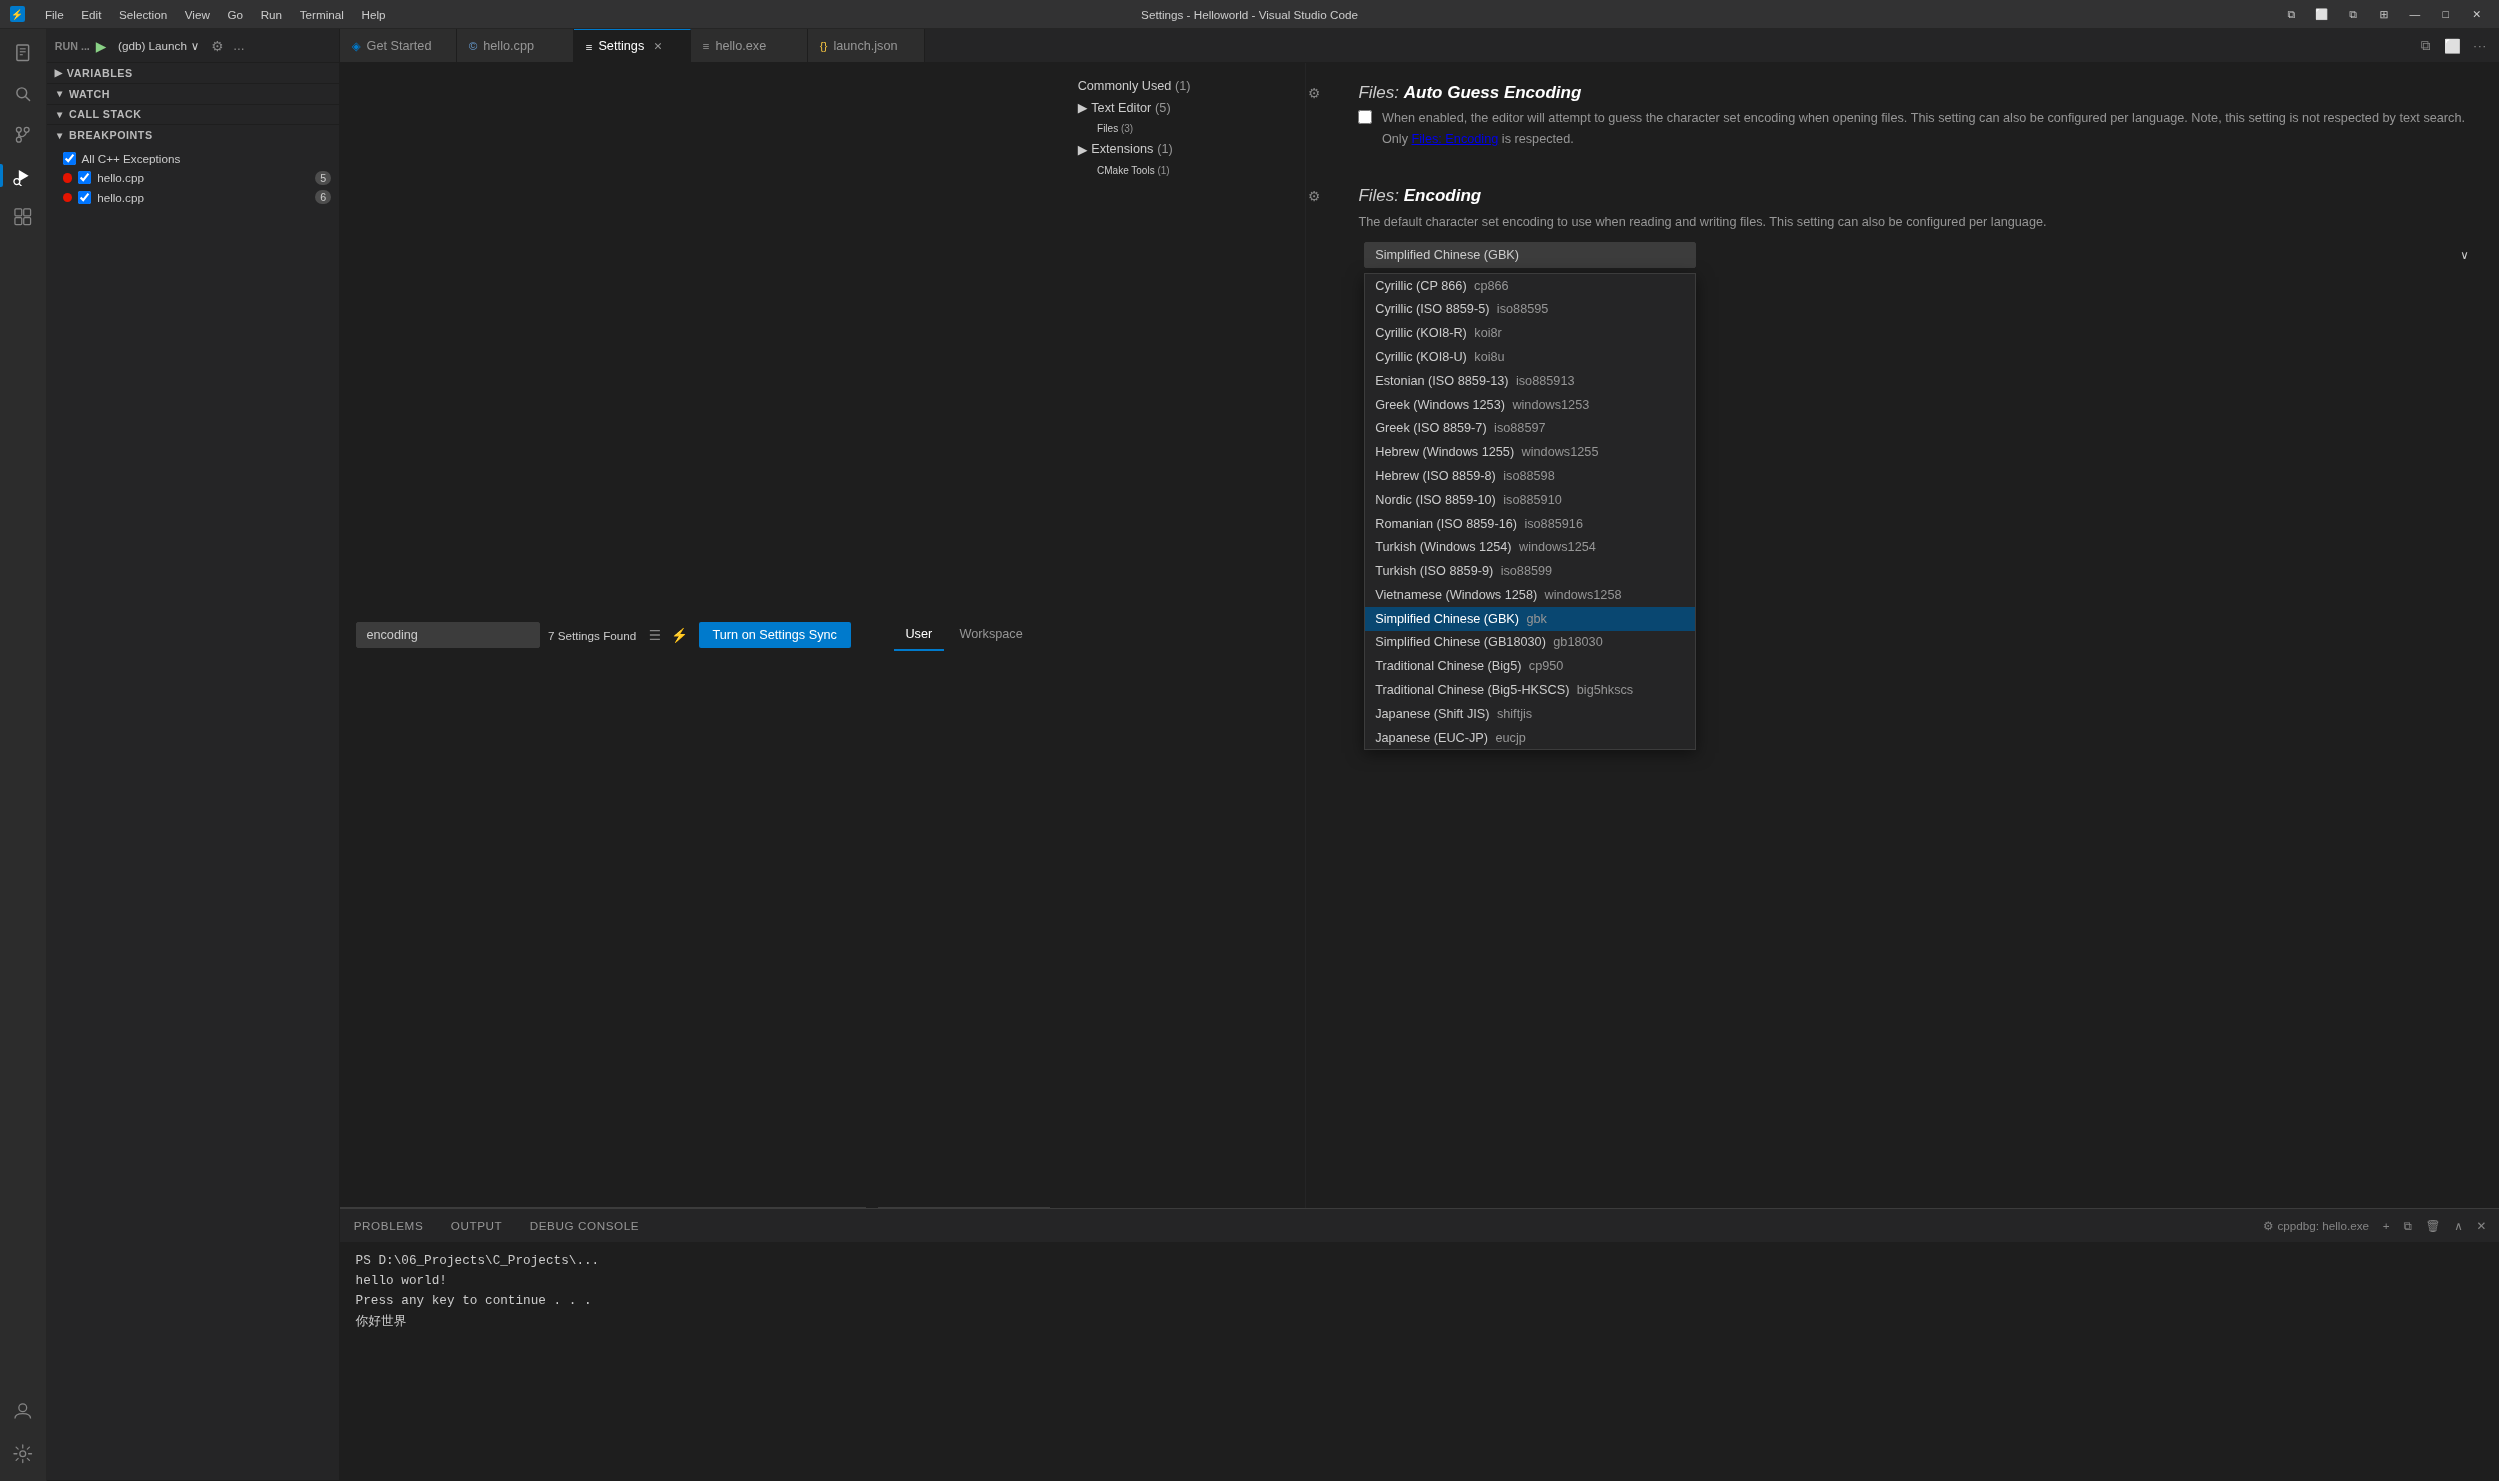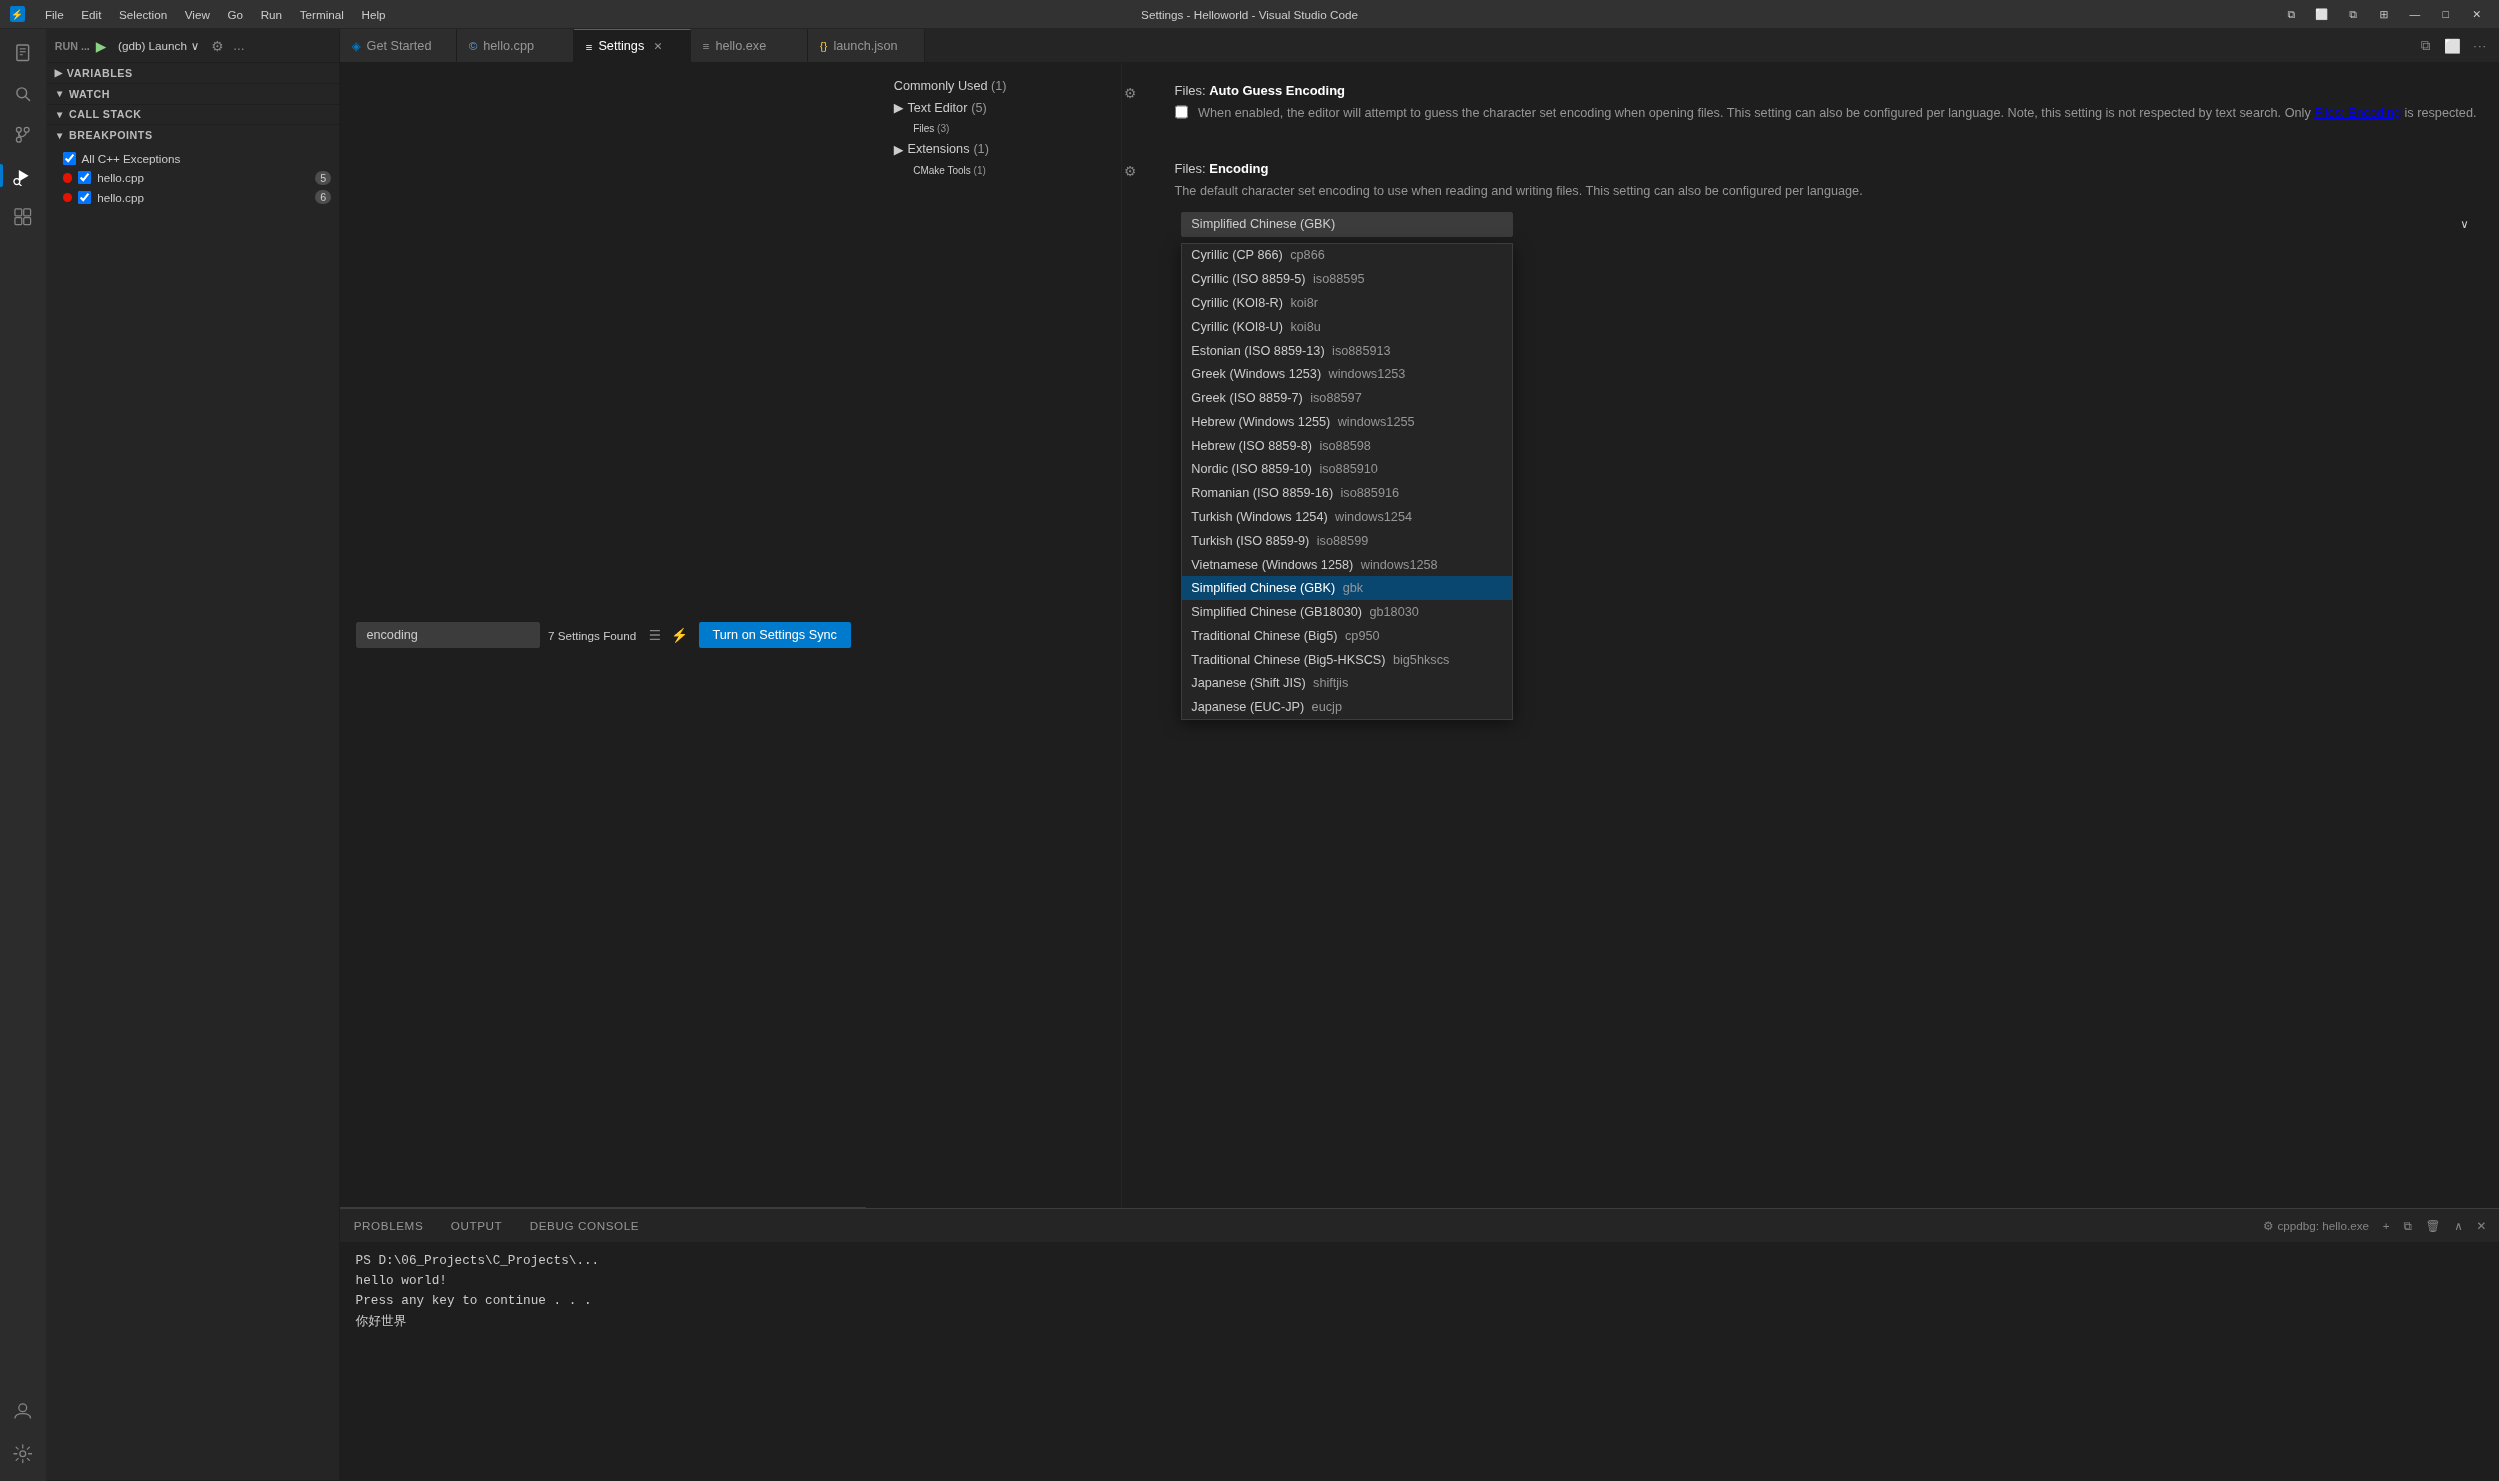--- a/index.html
+++ b/index.html
@@ -438,23 +438,24 @@
       padding: 19.5px 23.4px;
       overflow-y: auto;
       position: relative;
     }
 
     
     .setting-item {
       margin-bottom: 27px;
     }
     .setting-title {
-      font-size: 13px;
+      font-size: 17px;
       color: #cccccc;
       margin-bottom: 5.9px;
+      font-style: italic;
     }
     .setting-title strong {
       color: #ffffff;
     }
     .setting-desc {
       font-size: 12.7px;
       color: #969696;
       line-height: 1.6;
       margin-bottom: 9.8px;
     }
@@ -785,20 +786,24 @@
       <div class="settings-search">
         <input class="search-input" type="text" value="encoding" style="">
         <span class="settings-count">7 Settings Found</span>
         <div class="settings-filter-btns">
           <div class="filter-btn">☰</div>
           <div class="filter-btn">⚡</div>
         </div>
         <button class="sync-btn">Turn on Settings Sync</button>
       </div>
 
+      <div class="settings-tabs">
+        <div class="settings-tab active">User</div>
+        <div class="settings-tab">Workspace</div>
+      </div>
 
       <div class="settings-body">
 
         <div class="settings-nav">
           <div class="nav-item">
             <span>Commonly Used </span>
             <span class="nav-count">(1)</span>
           </div>
           <div class="nav-item with-arrow">
             <span>▶</span>

